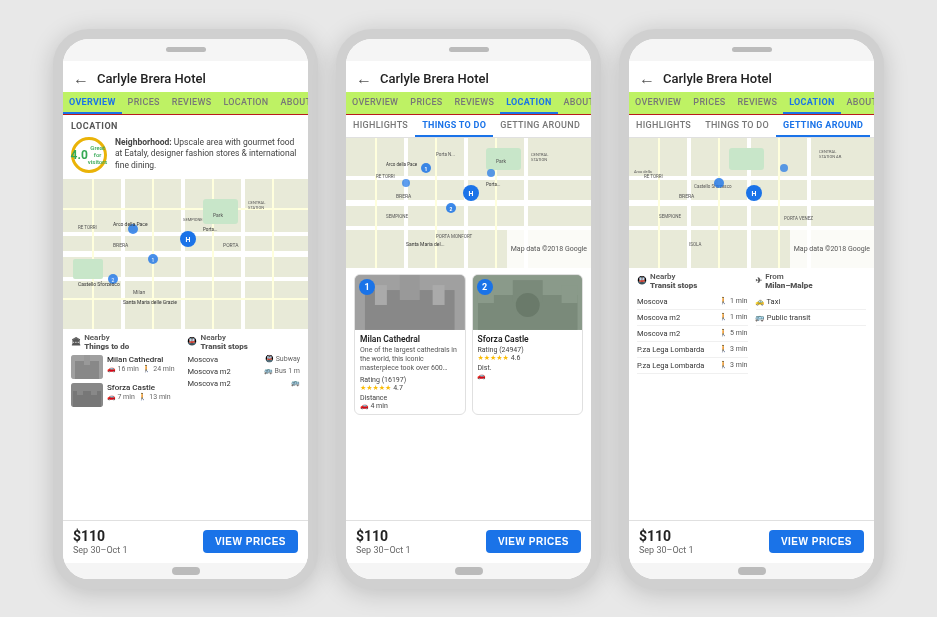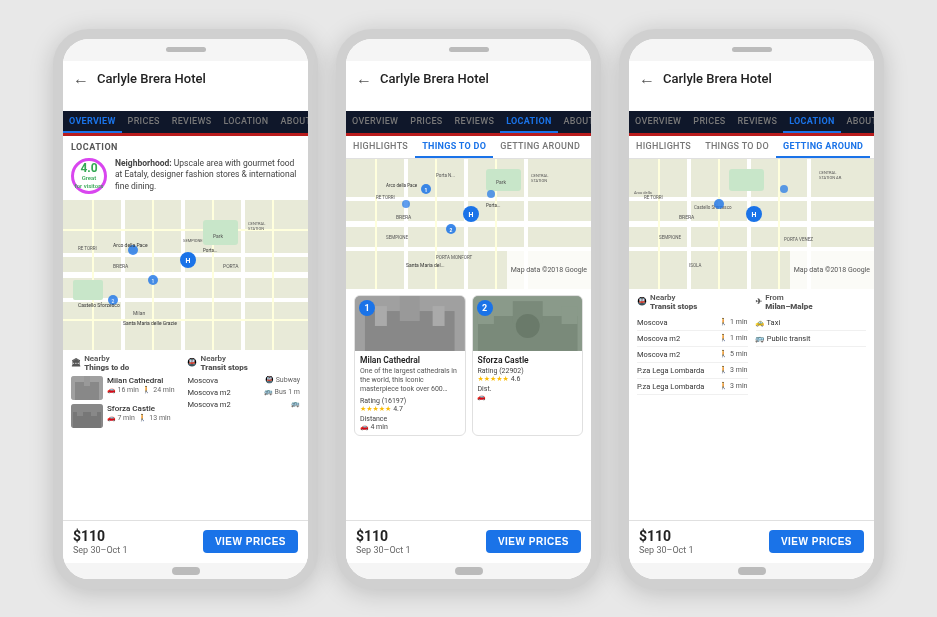--- a/index.html
+++ b/index.html
@@ -69,24 +69,23 @@
       cursor: pointer;
     }
     .hotel-title {
       font-size: 13px;
       font-weight: 500;
       color: #222;
     }
     
     .tabs-nav {
       display: flex;
-      border-bottom: 3px solid #b91c1c;
-      background: #0f172a;
-      flex-shrink: 0;
-      margin-top: 19px;
+      border-bottom: 1px solid #b91c1c;
+      background: #bef264;
+      flex-shrink: 0;
     }
     .tab-item {
       font-size: 9px;
       padding: 5px 6px;
       color: #777;
       cursor: pointer;
       text-transform: uppercase;
       font-weight: 500;
       letter-spacing: 0.3px;
       white-space: nowrap;
@@ -143,23 +142,23 @@
     }
     .rating-row {
       display: flex;
       gap: 8px;
       align-items: flex-start;
     }
     .rating-circle {
       width: 36px;
       height: 36px;
       border-radius: 50%;
-      border: 3px solid #d946ef;
-      display: flex;
-      flex-direction: column;
+      border: 3px solid #eab308;
+      display: flex;
+      flex-direction: row;
       align-items: center;
       justify-content: center;
       flex-shrink: 0;
     }
     .rating-number {
       font-size: 12px;
       font-weight: 700;
       color: #34a853;
       line-height: 1;
     }
@@ -664,21 +663,21 @@
                 <rect x="89" y="10" width="16" height="18" fill="#8a9a8a"></rect>
                 <rect x="40" y="5" width="30" height="22" fill="#7a8a7a"></rect>
                 <circle cx="55" cy="30" r="12" fill="#6a7a6a"></circle>
               </svg>
             <div class="place-card-badge">2</div>
           </div>
           <div class="place-card-info">
             <div class="place-card-name">Sforza Castle</div>
             <div class="place-card-meta">
               <div class="place-meta-item">
-                Rating <span>(22902)</span><br>
+                Rating <span>(24947)</span><br>
                 <span class="stars">★★★★★</span>
                 <span>4.6</span>
               </div>
             </div>
             <div class="place-meta-item" style="font-size:7px;color:#444;margin-top:2px;">
               Dist.<br>🚗
             </div>
           </div>
         </div>
       </div>

